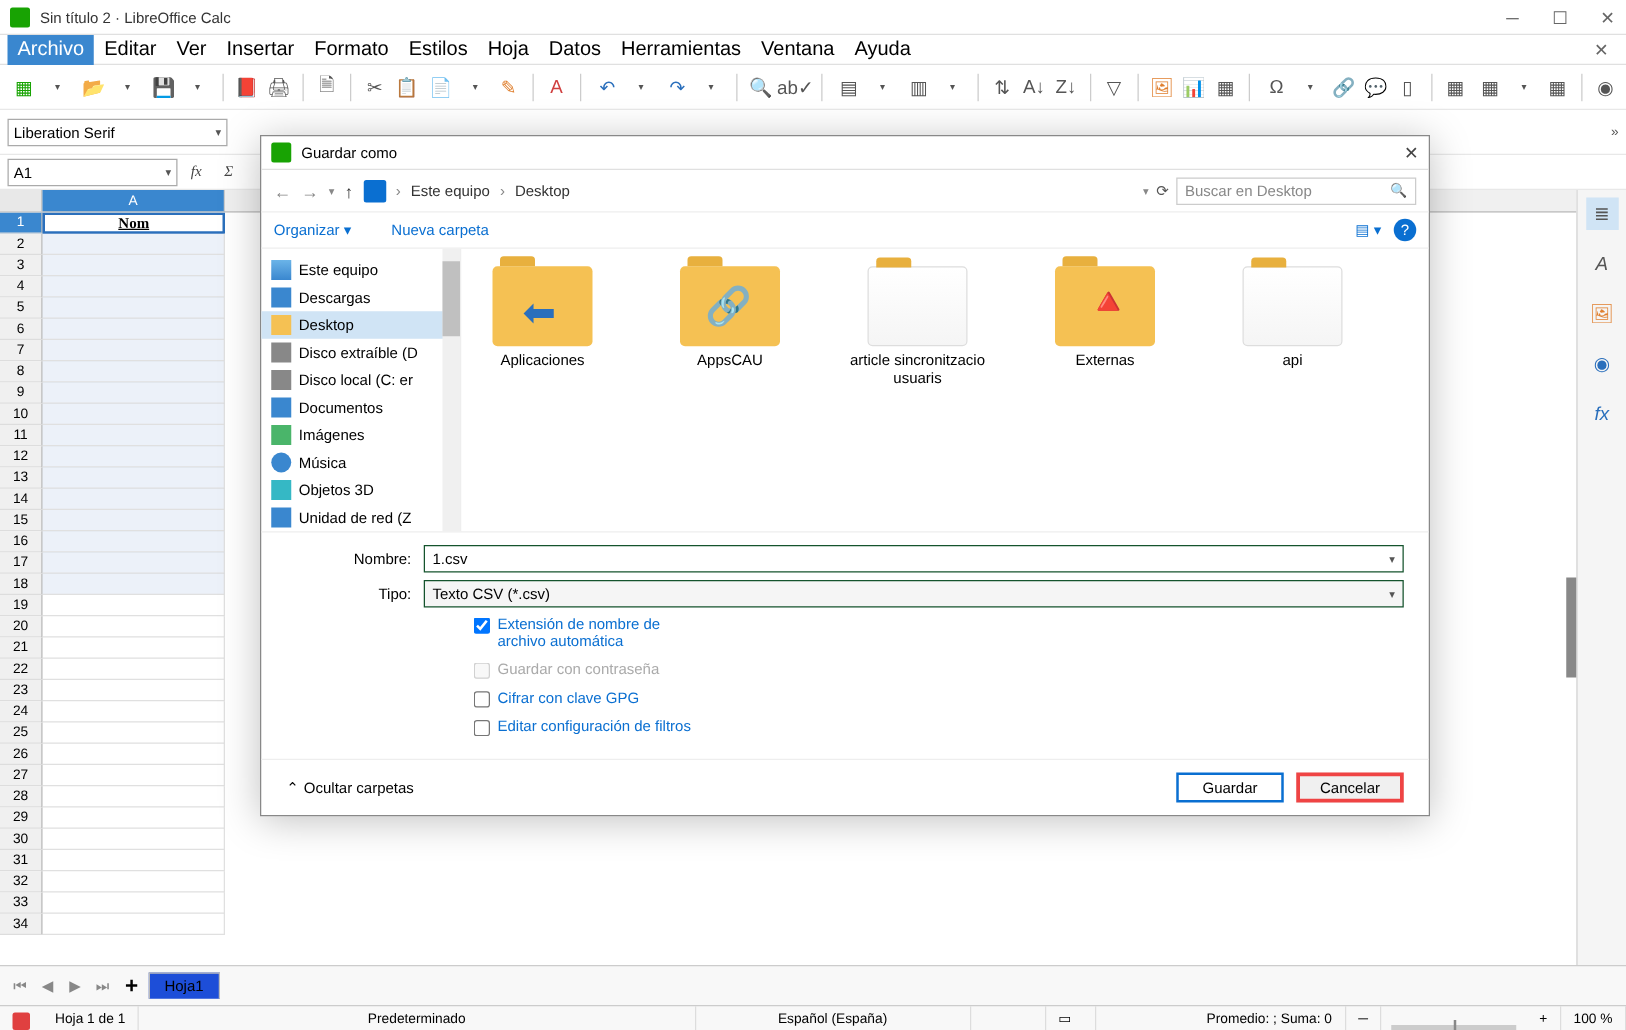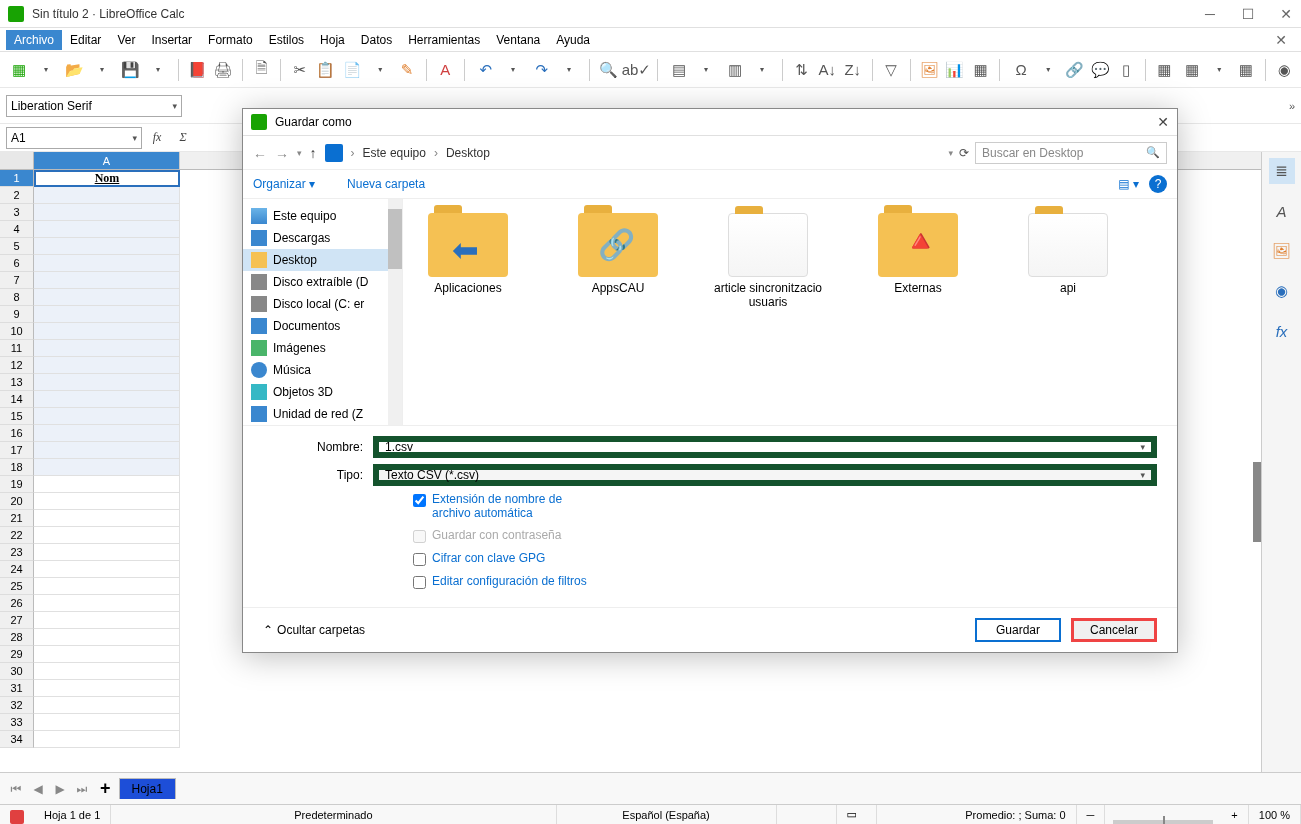--- a/index.html
+++ b/index.html
@@ -7,21 +7,21 @@
 
 
 .titlebar { height: 28px; background: #fff; display: flex; align-items: center; padding: 0 8px; border-bottom: 1px solid #e0e0e0; }
 .titlebar .app-icon { width: 16px; height: 16px; background: #18a303; border-radius: 2px; margin-right: 8px; }
 .titlebar .title-text { font-size: 12px; color: #333; }
 .titlebar .win-controls { margin-left: auto; display: flex; gap: 24px; color: #666; font-size: 14px; }
 .titlebar .win-controls span { cursor: pointer; width: 14px; text-align: center; }
 
 
 .menubar { height: 24px; display: flex; align-items: center; padding: 0 6px; border-bottom: 1px solid #e0e0e0; }
-.menubar .menu-item { padding: 3px 8px; font-size: 12px; cursor: pointer; }
+.menubar .menu-item { padding: 3px 8px; font-size: 16px; cursor: pointer; }
 .menubar .menu-item.active { background: #3a87cf; color: #fff; }
 .menubar .doc-close { margin-left: auto; margin-right: 8px; font-size: 14px; color: #666; cursor: pointer; }
 
 
 .toolbar1 { height: 36px; display: flex; align-items: center; padding: 0 6px; gap: 4px; border-bottom: 1px solid #e8e8e8; }
 .tb-btn { width: 26px; height: 26px; display: flex; align-items: center; justify-content: center; cursor: pointer; border: 1px solid transparent; }
 .tb-sep { width: 1px; height: 22px; background: #ccc; margin: 0 4px; }
 .tb-dd::after { content: "▾"; font-size: 8px; color: #555; margin-left: 2px; }
 .tb-group { display: flex; align-items: center; }
 
@@ -65,21 +65,21 @@
 
 
 .statusbar { position: absolute; bottom: 0; left: 0; right: 0; height: 20px; border-top: 1px solid #ccc; display: flex; align-items: flex-end; font-size: 11px; background: #f8f8f8; }
 .statusbar .sb-sect { padding: 0 10px; border-right: 1px solid #ddd; height: 100%; display: flex; align-items: center; }
 .statusbar .sb-flex { flex: 1; }
 .save-ind { width: 14px; height: 14px; background: #e04040; border-radius: 2px; margin: 0 10px; }
 .zoom-slider { width: 100px; height: 4px; background: #ccc; position: relative; margin: 0 8px; }
 .zoom-slider::before { content:""; position:absolute; left:50%; top:-4px; width:2px; height:12px; background:#888; }
 
 
-.dialog-overlay { position: absolute; top: 108px; left: 208px; width: 936px; height: 545px; background: #fff; border: 1px solid #888; box-shadow: 0 4px 30px rgba(0,0,0,0.25); z-index: 100; display: flex; flex-direction: column; margin-left: 34px; }
+.dialog-overlay { position: absolute; top: 108px; left: 208px; width: 936px; height: 545px; background: #fff; border: 1px solid #888; box-shadow: 0 4px 30px rgba(0,0,0,0.25); z-index: 100; display: flex; flex-direction: column; }
 .dlg-title { height: 28px; display: flex; align-items: center; padding: 0 8px; border-bottom: 1px solid #e0e0e0; }
 .dlg-title .app-icon { width: 16px; height: 16px; background: #18a303; border-radius: 2px; margin-right: 8px; }
 .dlg-title .title-text { font-size: 12px; }
 .dlg-title .close-x { margin-left: auto; font-size: 14px; color: #444; cursor: pointer; }
 .dlg-nav { height: 36px; display: flex; align-items: center; padding: 0 10px; gap: 8px; border-bottom: 1px solid #eee; }
 .nav-arrow { color: #888; font-size: 14px; cursor: pointer; }
 .nav-arrow.enabled { color: #333; }
 .bc-icon { width: 18px; height: 18px; background: #0a6fd1; border-radius: 2px; }
 .bc-sep { color: #888; }
 .bc-item { color: #333; cursor: pointer; }
@@ -110,21 +110,21 @@
 .file-item { width: 110px; display: flex; flex-direction: column; align-items: center; text-align: center; font-size: 12px; cursor: pointer; gap: 4px; }
 .folder-ico { width: 80px; height: 64px; background: #f5c153; border-radius: 4px; position: relative; }
 .folder-ico::before { content:""; position:absolute; top:-8px; left:6px; width:28px; height:8px; background:#e8b03e; border-radius:3px 3px 0 0; }
 .folder-ico.blue-arrow::after { content:"⬅"; position:absolute; top:18px; left:24px; font-size:32px; color:#2a6fbc; }
 .folder-ico.green::after { content:"🔗"; position:absolute; top:14px; left:20px; font-size:30px; }
 .folder-ico.paper { background: linear-gradient(#fff,#f5f5f5); border:1px solid #ddd; }
 .folder-ico.cone::after { content:"🔺"; position:absolute; top:10px; left:24px; font-size:30px; color:#f08030; }
 .dlg-bottom { border-top: 1px solid #eee; padding: 10px 20px; }
 .form-row { display: flex; align-items: center; margin-bottom: 6px; }
 .form-row label { width: 110px; text-align: right; padding-right: 10px; font-size: 12px; }
-.form-row .input, .form-row .select { flex: 1; height: 22px; border: 6px solid #14532d; padding: 0 6px; font-size: 12px; display: flex; align-items: center; background: #fff; }
+.form-row .input, .form-row .select { flex: 1; height: 22px; border: 1px solid #14532d; padding: 0 6px; font-size: 12px; display: flex; align-items: center; background: #fff; }
 .form-row .select { background: #f5f5f5; }
 .form-row .select::after { content:"▾"; margin-left:auto; font-size:9px; color:#555; }
 .checkboxes { margin-left: 150px; margin-top: 6px; }
 .cb-row { display: flex; align-items: flex-start; gap: 6px; margin-bottom: 8px; font-size: 12px; }
 .cb-row input { margin-top: 2px; }
 .cb-row .cb-label { color: #0a6fd1; max-width: 160px; }
 .cb-row.disabled .cb-label { color: #aaa; }
 .dlg-footer { display: flex; align-items: center; padding: 10px 20px; border-top: 1px solid #eee; }
 .hide-folders { display: flex; align-items: center; gap: 4px; cursor: pointer; }
 .dlg-btns { margin-left: auto; display: flex; gap: 10px; }

